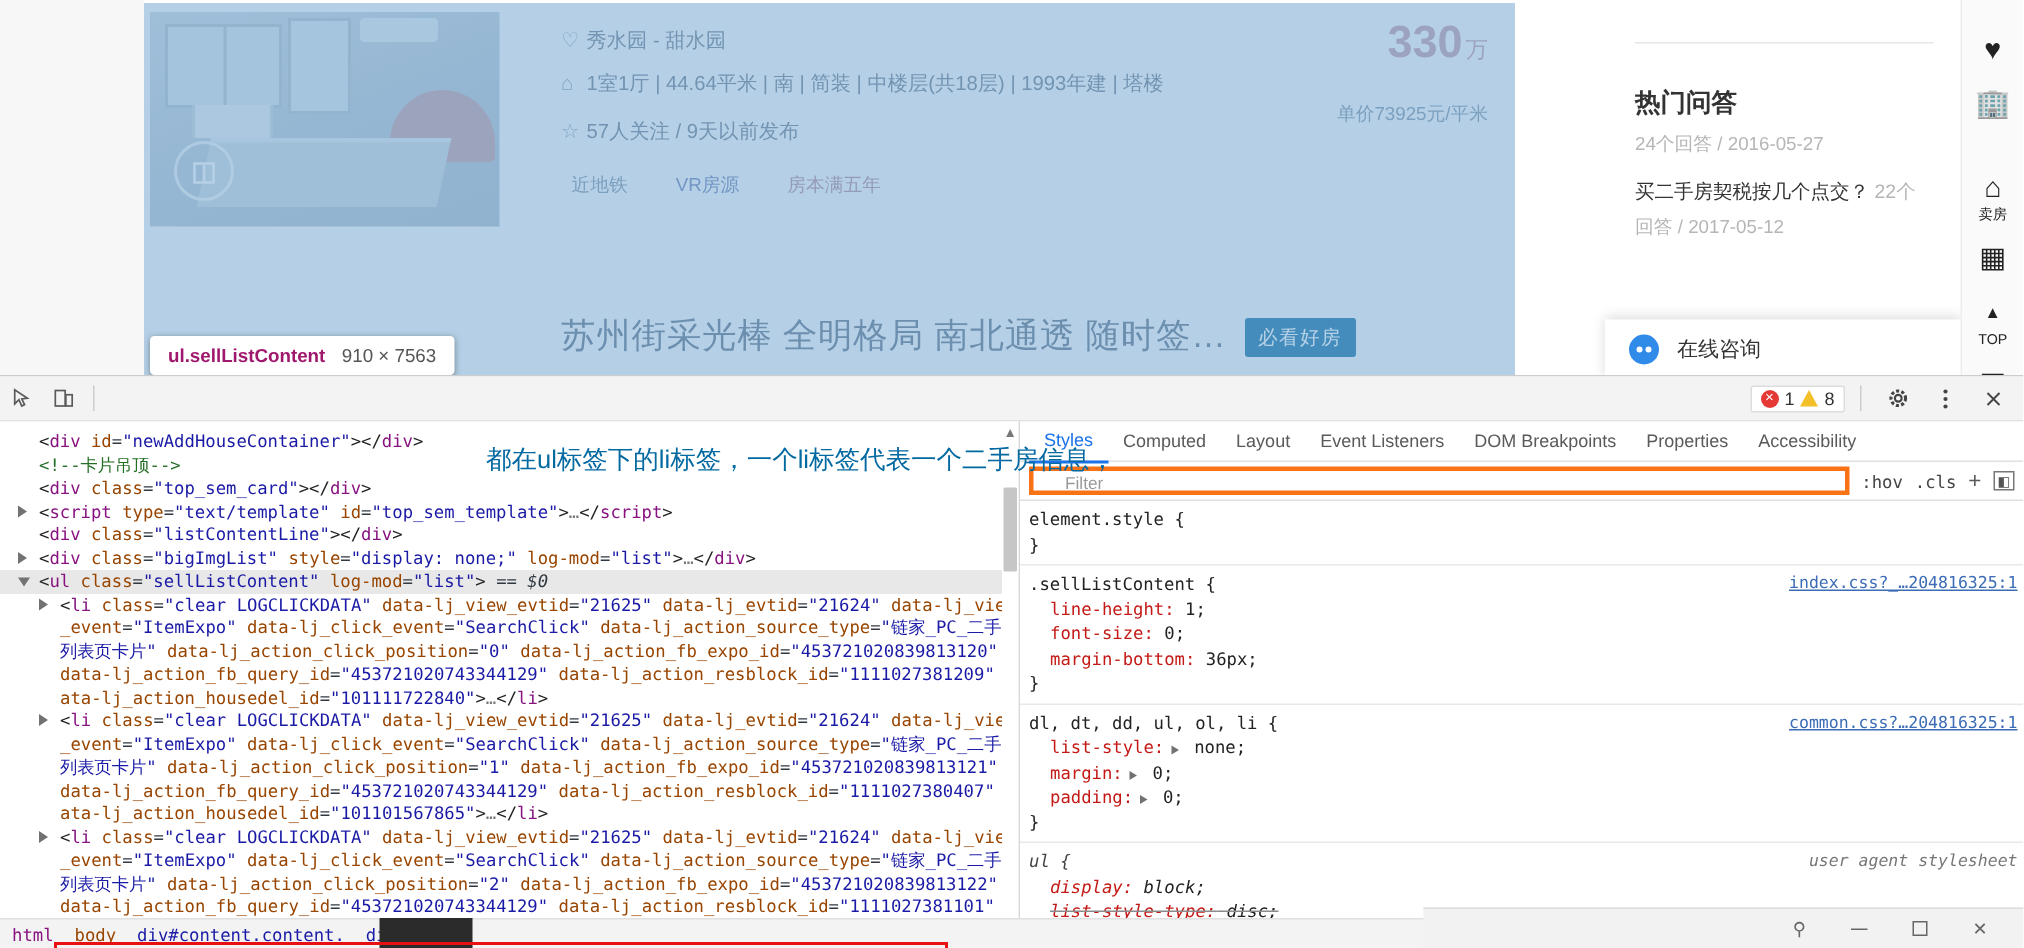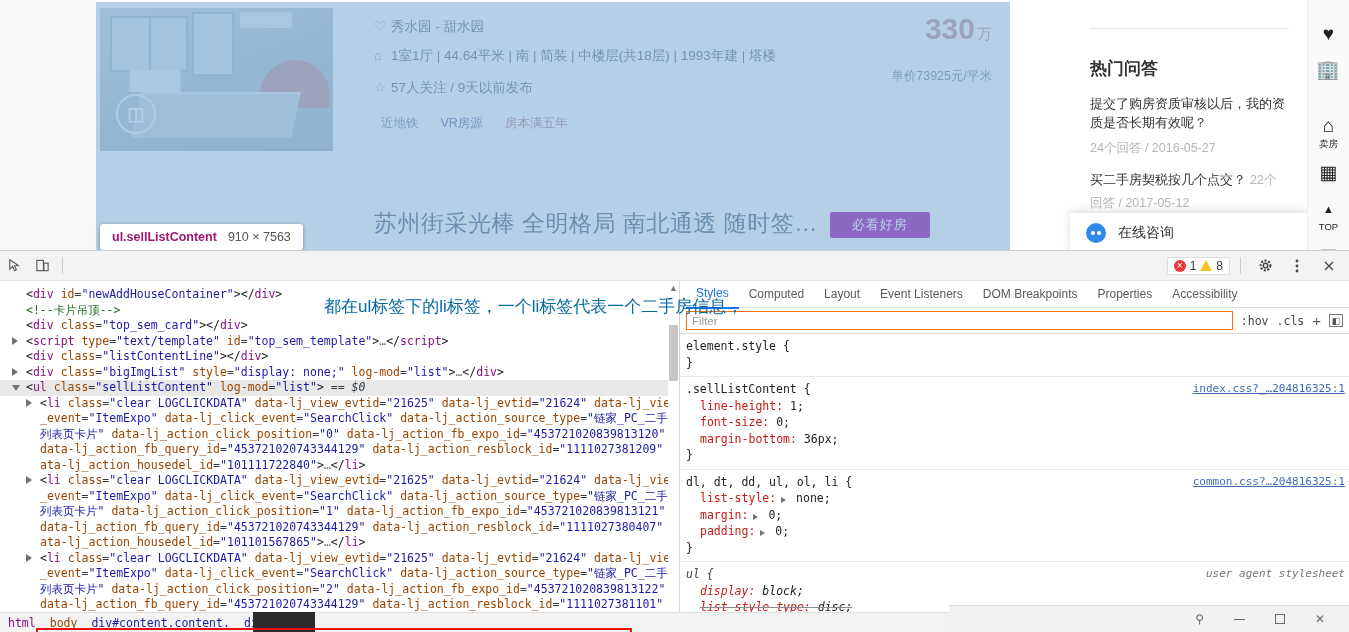--- a/index.html
+++ b/index.html
@@ -70,35 +70,35 @@
     color: #fff; font-size: 18px; font-weight: bold;
   }
   .card-body { position: absolute; left: 250px; top: 0; right: 0; height: 248px; }
   .row-line {
     position: absolute; color: #6a7a8c; font-size: 13.5px; white-space: nowrap;
   }
   .row-icon { display: inline-block; width: 17px; color: #8aa0b4; }
   .r1 { left: 28px; top: 16px; }
   .r2 { left: 28px; top: 45px; }
   .r3 { left: 28px; top: 77px; }
-  .tags { position: absolute; left: 24px; top: 108px; display: flex; }
+  .tags { position: absolute; left: 24px; top: 108px; display: flex; gap: 10px; }
   .tag {
     padding: 5px 11px; font-size: 12.5px; border-radius: 2px;
     background: rgba(255,255,255,0.26); color: #7f93a8;
   }
   .tag.vr { color: #6a7fb5; }
   .tag.wu { color: #b58a9a; }
   .big-title {
     position: absolute; left: 28px; top: 206px; font-size: 23px;
     color: #5d6f85; white-space: nowrap; letter-spacing: .5px;
   }
   .must-see {
     display: inline-block; vertical-align: middle; margin-left: 12px;
-    background: #a21caf; color: #fff; font-size: 13px;
-    padding: 4px 22px; border-radius: 2px; letter-spacing: 1px;
+    background: #0369a1; color: #fff; font-size: 13px;
+    padding: 4px 9px; border-radius: 2px; letter-spacing: 1px;
   }
   .price-block { position: absolute; right: 18px; top: 10px; text-align: right; }
   .price-main { font-size: 30px; color: #c79ba8; font-weight: bold; }
   .price-main .unit { font-size: 15px; font-weight: normal; margin-left: 2px; }
   .price-sub { font-size: 12.5px; color: #7f93a8; margin-top: 22px; }
 
   
   .rail {
     position: absolute; right: 42px; top: 0; width: 235px; height: 250px;
     background: #ffffff; padding: 0 18px;
@@ -232,22 +232,22 @@
   .st-tabs {
     display: flex; align-items: center; height: 27px;
     border-bottom: 1px solid #e0e0e0; padding-left: 6px;
   }
   .st-tab { padding: 0 10px; font-size: 12px; color: #5a5a5a; line-height: 27px; }
   .st-filterbar {
     display: flex; align-items: center; height: 26px;
     border-bottom: 1px solid #e0e0e0; padding: 0 6px; gap: 8px;
   }
   .st-filter {
-    flex: 1; height: 19px; border: 1px solid #f97316; background: #fff;
-    font-size: 11.5px; color: #9a9a9a; padding-left: 5px; line-height: 19px;
+    flex: 1; height: 19px; border: 3px solid #f97316; background: #fff;
+    font-size: 11.5px; color: #9a9a9a; padding-left: 21px; line-height: 19px;
   }
   .st-mini { font-size: 11.5px; color: #444; font-family: "DejaVu Sans Mono", monospace; }
   .st-plus { font-size: 15px; color: #5a5a5a; }
   .st-sq { width: 14px; height: 13px; border: 1px solid #777; font-size: 9px; text-align:center; line-height: 12px; color:#555;}
   .rule {
     font-family: "DejaVu Sans Mono", monospace; font-size: 11.5px;
     line-height: 16.5px; padding: 4px 6px 5px 6px; position: relative;
     border-bottom: 1px solid #e8e8e8; color: #222;
   }
   .rule .src {
@@ -349,21 +349,20 @@
           <div class="price-sub">单价73925元/平米</div>
         </div>
       </div>
     </div>
 
     <div class="inspect-highlight"></div>
 
     <div class="rail">
       <div class="rail-divider"></div>
       <div class="rail-h">热门问答</div>
-      <div class="qa-q">提交了购房资质审核以后，我的资质是否长期有效呢？</div>
       <div class="qa-m">24个回答 / 2016-05-27</div>
       <div class="qa-q2">
         <span>买二手房契税按几个点交？</span>
         <span class="cnt">22个</span>
       </div>
       <div class="qa-m2">回答 / 2017-05-12</div>
     </div>
 
     <div class="chat-pop">
       <span class="chat-dot"></span>

